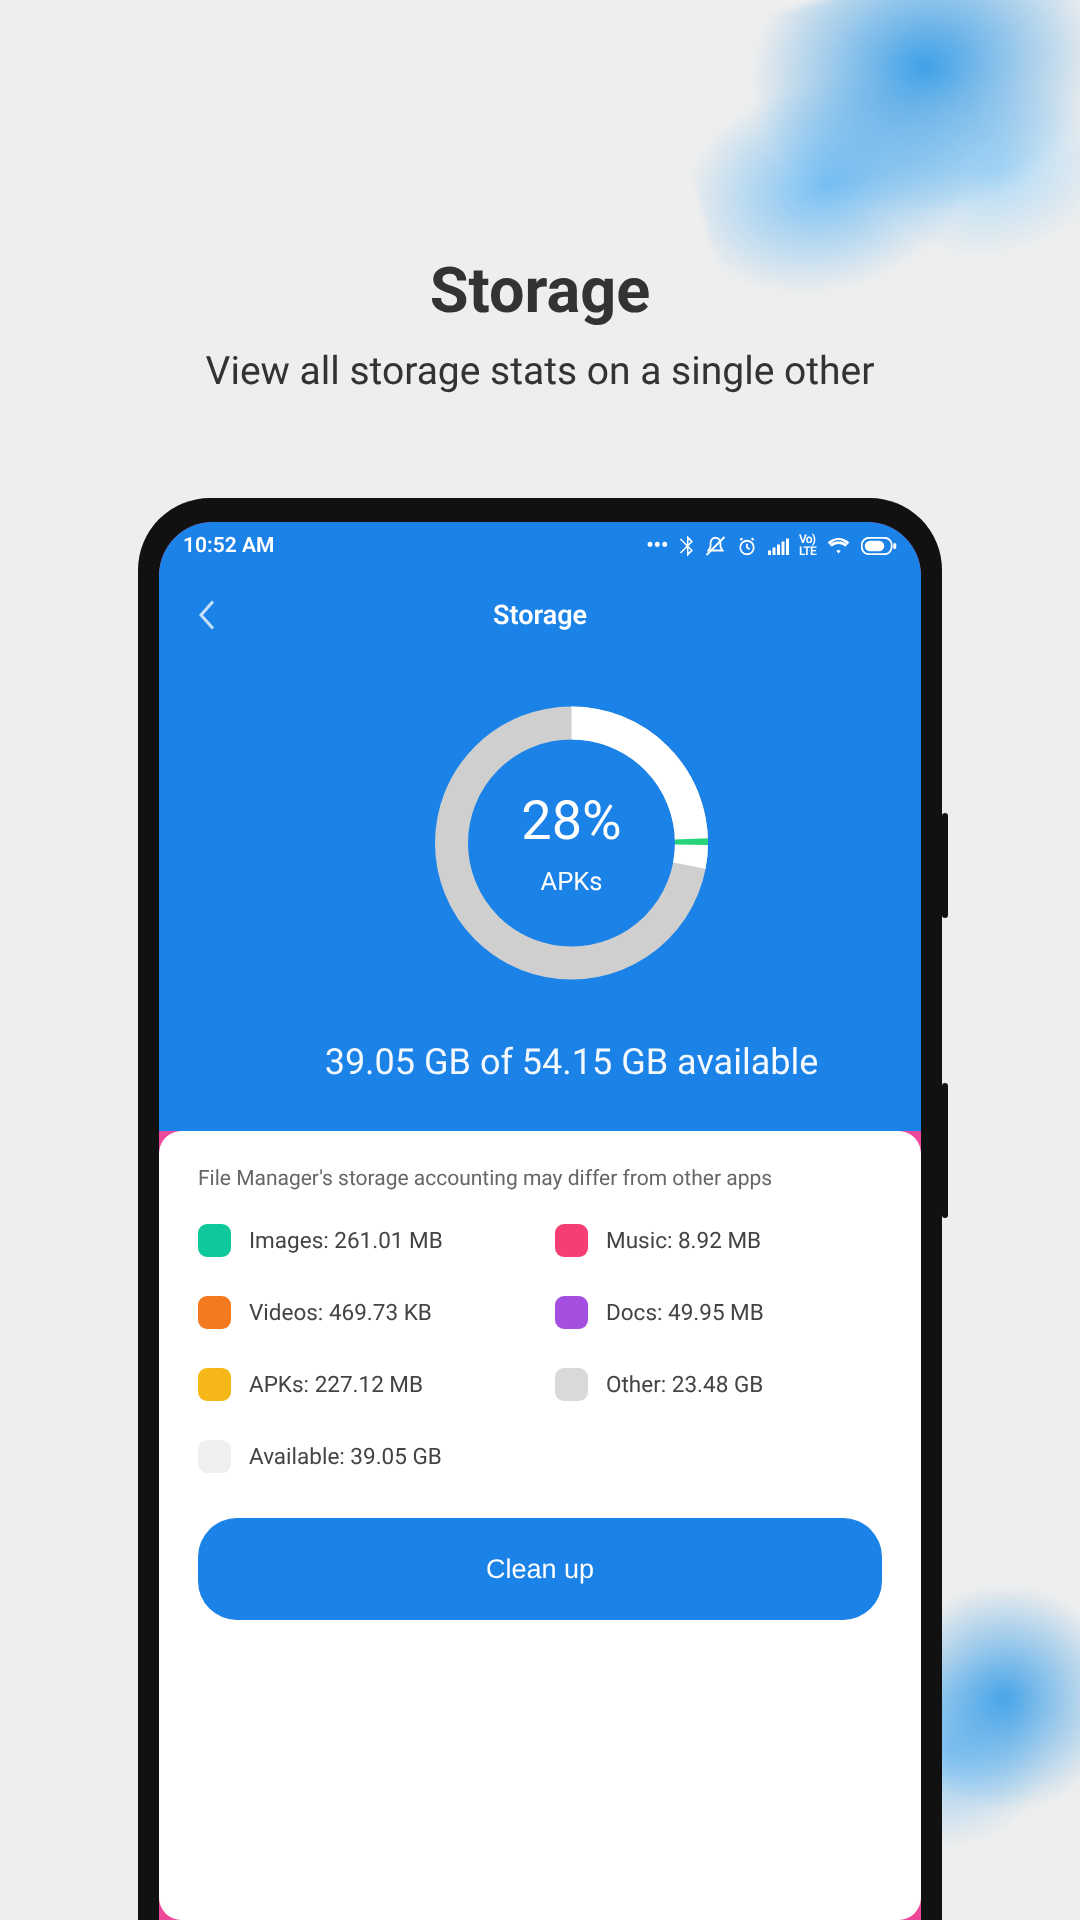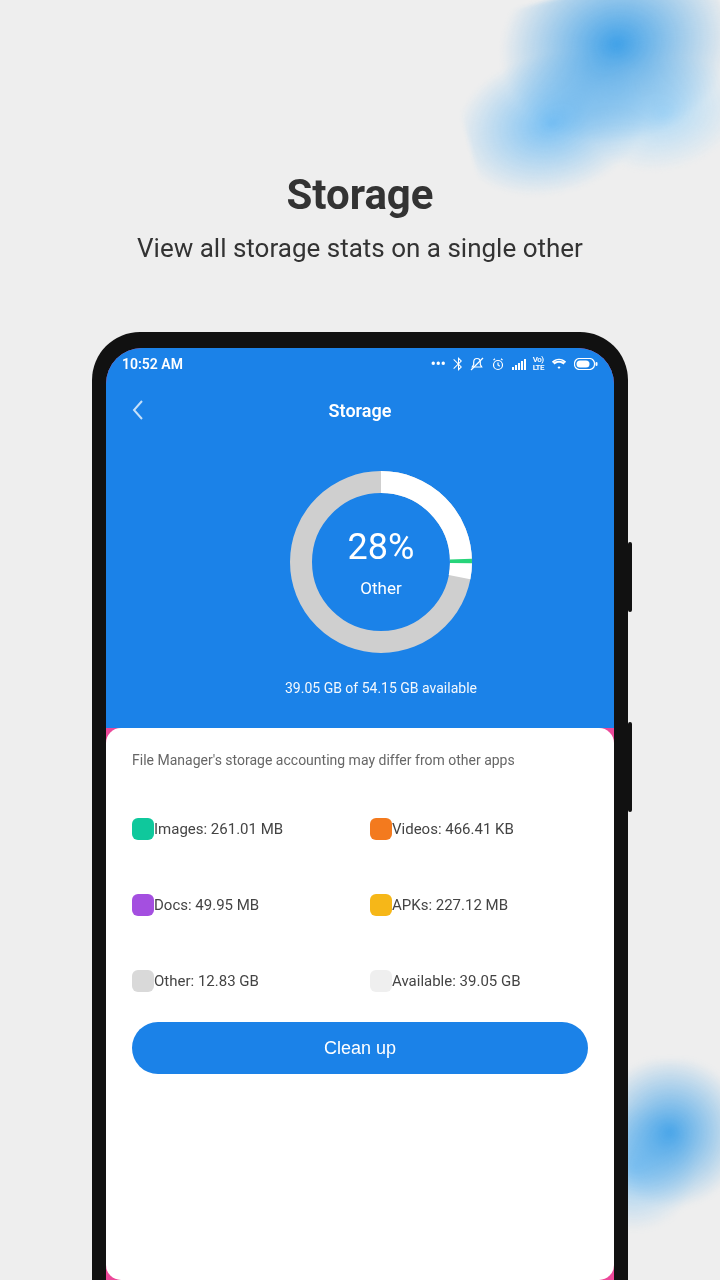--- a/index.html
+++ b/index.html
@@ -143,22 +143,22 @@
   }
   .ring-percent {
     font-size: 36px;
     font-weight: 400;
   }
   .ring-label {
     font-size: 17px;
     margin-top: 10px;
   }
   .avail-text {
-    margin-top: 24px;
-    font-size: 14px;
+    margin-top: 38px;
+    font-size: 24px;
     color: rgba(255,255,255,0.95);
   }
   
   .white-panel {
     flex: 1;
     background: #fff;
     padding: 24px 26px 0 26px;
     display: flex;
     flex-direction: column;
     border-radius: 15px;
@@ -171,34 +171,34 @@
   .legend {
     display: grid;
     grid-template-columns: 1fr 1fr;
     row-gap: 26px;
     column-gap: 20px;
     margin-bottom: 30px;
   }
   .legend-item {
     display: flex;
     align-items: center;
-    margin-top: 28px;
+    gap: 12px;
   }
   .swatch {
     width: 22px; height: 22px;
     border-radius: 6px;
   }
   .legend-text {
     font-size: 15px;
     color: #444;
   }
   .cleanup-btn {
     align-self: center;
     width: 100%;
-    height: 52px;
+    height: 68px;
     border-radius: 26px;
     background: #1b82e8;
     color: #fff;
     font-size: 18px;
     display: flex;
     align-items: center;
     justify-content: center;
     border: none;
   }
 </style>
@@ -277,49 +277,53 @@
       <div class="ring-wrap">
         <svg width="188" height="188" viewBox="0 0 188 188">
           <circle cx="94" cy="94" r="80" fill="none" stroke="#cfcfcf" stroke-width="22"></circle>
 
           <circle cx="94" cy="94" r="80" fill="none" stroke="#ffffff" stroke-width="22" stroke-dasharray="502.65" stroke-dashoffset="361.91" stroke-linecap="butt"></circle>
 
           <circle cx="94" cy="94" r="80" fill="none" stroke="#27d47a" stroke-width="22" stroke-dasharray="4 498.65" transform="rotate(88 94 94)"></circle>
         </svg>
         <div class="ring-center">
           <div class="ring-percent">28%</div>
-          <div class="ring-label">Other</div>
+          <div class="ring-label">APKs</div>
         </div>
       </div>
       <div class="avail-text">39.05 GB of 54.15 GB available</div>
     </div>
 
     <div class="white-panel">
       <div class="note">File Manager's storage accounting may differ from other apps</div>
 
       <div class="legend">
         <div class="legend-item">
           <span class="swatch" style="background:#0fc89c"></span>
           <span class="legend-text">Images: 261.01 MB</span>
         </div>
         <div class="legend-item">
+          <span class="swatch" style="background:#f43e74"></span>
+          <span class="legend-text">Music: 8.92 MB</span>
+        </div>
+        <div class="legend-item">
           <span class="swatch" style="background:#f37a1e"></span>
-          <span class="legend-text">Videos: 466.41 KB</span>
+          <span class="legend-text">Videos: 469.73 KB</span>
         </div>
         <div class="legend-item">
           <span class="swatch" style="background:#a44fe0"></span>
           <span class="legend-text">Docs: 49.95 MB</span>
         </div>
         <div class="legend-item">
           <span class="swatch" style="background:#f6b718"></span>
           <span class="legend-text">APKs: 227.12 MB</span>
         </div>
         <div class="legend-item">
           <span class="swatch" style="background:#d9d9d9"></span>
-          <span class="legend-text">Other: 12.83 GB</span>
+          <span class="legend-text">Other: 23.48 GB</span>
         </div>
         <div class="legend-item">
           <span class="swatch" style="background:#efefef"></span>
           <span class="legend-text">Available: 39.05 GB</span>
         </div>
       </div>
 
       <button class="cleanup-btn">Clean up</button>
     </div>
 

